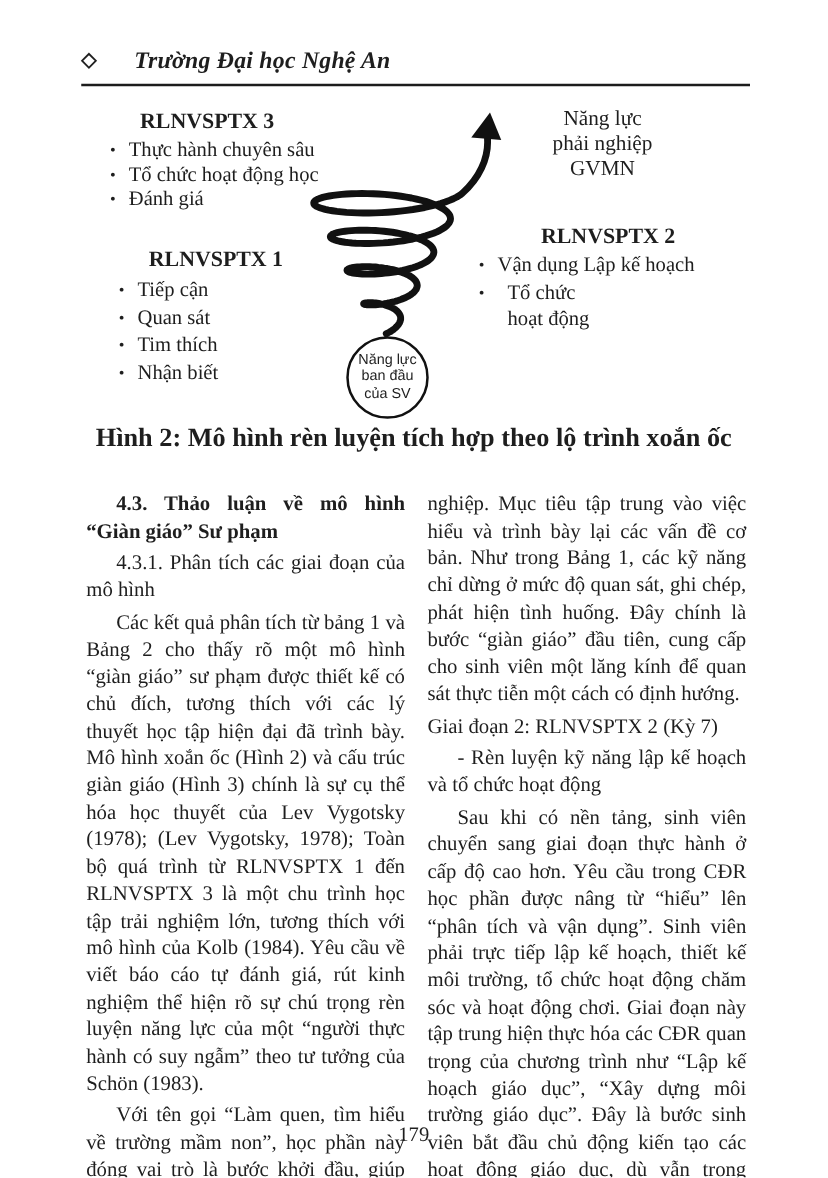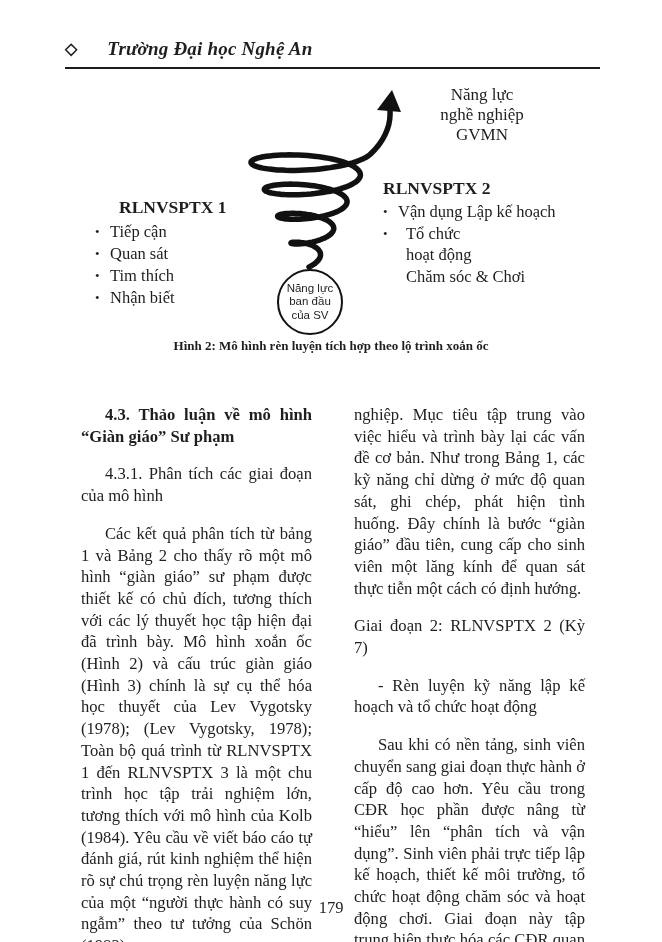--- a/index.html
+++ b/index.html
@@ -15,45 +15,45 @@
     display:flex; align-items:center;
   }
   .diamond { font-size:16px; font-weight:bold; line-height:1; margin-right:30px; }
   .header-title { font-size:19px; font-weight:bold; font-style:italic; letter-spacing:.2px; }
 
   
   .figure { position:absolute; left:0; top:85px; width:662px; height:253px; font-size:16.5px; }
   .figure svg { position:absolute; left:0; top:0; pointer-events:none; }
   .fig-block { position:absolute; }
   .fig-title { font-weight:bold; font-size:17.5px; margin:0 0 3px 24px; }
-  .fig-title.center { margin:0 0 2px 0; }
+  .fig-title.center { margin:0 0 2px 0; text-align:center; }
   .fig-li { position:relative; padding-left:15px; line-height:19.5px; }
   .s1 .fig-li { line-height:22px; }
   .fig-li::before { content:"•"; position:absolute; left:0; top:0; font-size:13px; }
   .s2-row { position:relative; padding-left:15px; line-height:21.5px; }
   .s2-row::before { content:"•"; position:absolute; left:0; top:0; font-size:13px; }
   .s2-centerlines { line-height:21.5px; padding-left:8px; }
   .outcome { text-align:center; line-height:20px; font-size:17px; }
   .start-circle {
     position:absolute; left:277px; top:184px; width:62px; height:62px;
     border:2.5px solid #111; border-radius:50%; background:#fff;
     display:flex; flex-direction:column; align-items:center; justify-content:center;
     font-family:"Liberation Sans", sans-serif; font-size:11.5px; line-height:13.5px;
     text-align:center;
   }
   .caption { position:absolute; left:0; top:338px; width:662px; text-align:center;
-    font-weight:bold; font-size:13px; margin:0; }
+    font-weight:bold; font-size:21px; margin:0; }
 
   
   .columns {
     position:absolute; left:65px; top:388px; width:536px;
     display:flex; gap:10px;
   }
   .col { width:263px; font-size:16.6px; line-height:21.7px; text-align:justify; }
-  .col p { margin:16px; }
+  .col p { margin:4px; }
   .ind { text-indent:24px; }
   .bold { font-weight:bold; }
   .ital { }
 
   
   .pagenum { position:absolute; left:0; top:898px; width:662px; text-align:center;
     font-size:16.5px; margin:0; }
 </style>
 </head>
 <body>
@@ -65,35 +65,40 @@
     <span class="header-title">Trường Đại học Nghệ An</span>
   </div>
 
   <div class="figure">
 
     <svg width="662" height="253" viewBox="0 0 662 253">
       <path id="spiral-path" fill="none" stroke="#111" stroke-width="5.5" stroke-linecap="round" stroke-linejoin="round" d="M309.0 182.0 L309.7 181.7 L310.4 181.3 L311.1 180.9 L311.8 180.5 L312.6 180.1 L313.3 179.6 L314.0 179.1 L314.8 178.6 L315.5 178.0 L316.2 177.4 L316.8 176.8 L317.4 176.2 L318.0 175.5 L318.6 174.9 L319.0 174.2 L319.5 173.5 L319.8 172.8 L320.1 172.0 L320.3 171.3 L320.5 170.6 L320.5 169.8 L320.5 169.1 L320.4 168.3 L320.2 167.6 L319.9 166.9 L319.5 166.2 L319.1 165.5 L318.5 164.8 L317.9 164.1 L317.2 163.5 L316.4 162.8 L315.6 162.2 L314.6 161.7 L313.6 161.1 L312.6 160.6 L311.5 160.1 L310.3 159.7 L309.1 159.3 L307.9 158.9 L306.7 158.6 L305.4 158.3 L304.1 158.0 L302.9 157.8 L301.7 157.6 L300.4 157.4 L299.3 157.3 L298.1 157.2 L297.0 157.2 L296.0 157.2 L295.1 157.2 L294.2 157.2 L293.4 157.3 L292.7 157.3 L292.1 157.4 L291.6 157.5 L291.3 157.7 L291.0 157.8 L290.9 157.9 L290.9 158.1 L291.0 158.2 L291.3 158.4 L291.6 158.5 L292.2 158.6 L292.8 158.7 L293.6 158.8 L294.4 158.9 L295.4 158.9 L296.6 158.9 L297.8 158.9 L299.1 158.9 L300.5 158.8 L302.0 158.7 L303.6 158.5 L305.2 158.3 L306.9 158.1 L308.7 157.8 L310.4 157.4 L312.2 157.1 L314.0 156.6 L315.8 156.2 L317.6 155.7 L319.3 155.1 L321.0 154.5 L322.6 153.8 L324.2 153.2 L325.7 152.4 L327.1 151.7 L328.4 150.9 L329.5 150.0 L330.6 149.2 L331.5 148.3 L332.2 147.4 L332.9 146.5 L333.3 145.5 L333.6 144.6 L333.8 143.6 L333.7 142.7 L333.5 141.7 L333.1 140.8 L332.6 139.8 L331.8 138.9 L330.9 138.0 L329.9 137.1 L328.7 136.3 L327.3 135.4 L325.8 134.6 L324.1 133.9 L322.3 133.2 L320.4 132.5 L318.4 131.9 L316.3 131.3 L314.2 130.7 L311.9 130.3 L309.7 129.8 L307.3 129.5 L305.0 129.1 L302.7 128.9 L300.4 128.6 L298.1 128.5 L295.8 128.4 L293.7 128.3 L291.6 128.3 L289.6 128.4 L287.7 128.5 L285.9 128.6 L284.3 128.8 L282.8 129.0 L281.5 129.2 L280.4 129.5 L279.4 129.8 L278.6 130.1 L278.1 130.5 L277.7 130.8 L277.6 131.2 L277.7 131.5 L278.0 131.9 L278.5 132.2 L279.2 132.6 L280.1 132.9 L281.3 133.2 L282.6 133.4 L284.2 133.7 L285.9 133.9 L287.8 134.0 L289.9 134.2 L292.1 134.2 L294.5 134.3 L297.0 134.2 L299.6 134.2 L302.3 134.0 L305.1 133.8 L307.9 133.5 L310.8 133.2 L313.7 132.8 L316.5 132.4 L319.4 131.9 L322.2 131.3 L324.9 130.6 L327.6 129.9 L330.2 129.2 L332.6 128.4 L334.9 127.5 L337.1 126.6 L339.0 125.6 L340.8 124.6 L342.4 123.6 L343.8 122.5 L344.9 121.4 L345.8 120.3 L346.5 119.1 L346.9 118.0 L347.1 116.8 L347.0 115.6 L346.6 114.5 L346.0 113.3 L345.1 112.2 L343.9 111.0 L342.5 109.9 L340.9 108.9 L339.0 107.8 L336.9 106.8 L334.6 105.9 L332.1 105.0 L329.5 104.1 L326.6 103.4 L323.6 102.6 L320.5 102.0 L317.3 101.4 L314.0 100.8 L310.6 100.4 L307.2 100.0 L303.8 99.7 L300.4 99.4 L297.0 99.3 L293.6 99.2 L290.4 99.1 L287.2 99.2 L284.2 99.3 L281.3 99.5 L278.6 99.7 L276.1 100.0 L273.7 100.3 L271.6 100.7 L269.8 101.1 L268.1 101.6 L266.8 102.1 L265.7 102.6 L265.0 103.2 L264.5 103.7 L264.3 104.3 L264.4 104.9 L264.8 105.4 L265.6 106.0 L266.6 106.5 L267.9 107.0 L269.6 107.5 L271.5 108.0 L273.7 108.4 L276.1 108.8 L278.8 109.1 L281.7 109.4 L284.8 109.6 L288.1 109.7 L291.6 109.8 L295.2 109.8 L299.0 109.7 L302.8 109.5 L306.7 109.3 L310.7 109.0 L314.7 108.6 L318.6 108.1 L322.6 107.6 L326.4 106.9 L330.2 106.2 L333.8 105.4 L337.3 104.6 L340.7 103.6 L343.8 102.6 L346.8 101.6 L349.5 100.5 L351.9 99.3 L354.0 98.0 L355.9 96.8 L357.5 95.5 L358.7 94.1 L359.6 92.8 L360.2 91.4 L360.4 90.0 L360.2 88.6 L359.8 87.3 L358.9 85.9 L357.7 84.5 L356.2 83.2 L354.4 81.9 L352.2 80.7 L349.7 79.4 L346.9 78.3 L343.8 77.2 L340.5 76.1 L337.0 75.2 L333.2 74.3 L329.2 73.4 L325.1 72.7 L320.8 72.0 L316.5 71.4 L312.0 70.9 L307.5 70.5 L303.0 70.2 L298.5 70.0 L294.0 69.9 L289.6 69.8 L285.3 69.9 L281.2 70.0 L277.2 70.2 L273.4 70.5 L269.8 70.9 L266.5 71.3 L263.4 71.8 L260.7 72.3 L258.2 72.9 L256.1 73.6 L254.3 74.3 L252.9 75.0 L251.9 75.8 L251.2 76.5 L251.0 77.3 L251.1 78.1 L251.6 78.9 L252.6 79.7 L253.9 80.4 L255.6 81.2 L257.7 81.8 L260.1 82.5 L262.9 83.1 L266.0 83.6 L269.5 84.1 L273.2 84.5 L277.2 84.9 L281.4 85.1 L285.8 85.3 L290.5 85.4 L295.3 85.4 L300.2 85.3 L305.2 85.1 L310.2 84.8 L315.3 84.4 L320.3 83.9 L325.3 83.3 L330.3 82.6 L335.1 81.8 L339.7 81.0 L344.2 80.0 L348.4 79.0 L352.5 77.8 L356.2 76.6 L359.6 75.3 L362.7 74.0 L365.5 72.6 L367.9 71.1 L369.9 69.6 C 383 58 391 42 390 26"></path>
       <polygon points="392,5 377,25 401,27" fill="#111"></polygon>
     </svg>
 
+    <div class="fig-block" style="left:88px; top:1px; width:195px;">
+      <p class="fig-title">RLNVSPTX 3</p>
+      <div class="fig-li">Thực hành chuyên sâu</div>
+      <div class="fig-li">Tổ chức hoạt động học</div>
+      <div class="fig-li">Đánh giá</div>
+    </div>
 
     <div class="fig-block outcome" style="left:398px; top:0; width:168px;">
       <div>Năng lực</div>
-      <div>nghề nghiệp</div>
+      <div>phải nghiệp</div>
       <div>GVMN</div>
     </div>
 
     <div class="fig-block" style="left:383px; top:93px; width:207px;">
       <p class="fig-title center">RLNVSPTX 2</p>
       <div class="s2-row">Vận dụng Lập kế hoạch</div>
       <div class="s2-row">
         <div class="s2-centerlines">
           <div>Tổ chức</div>
           <div>hoạt động</div>
-          <div>Chăm sóc &amp; Chơi</div>
         </div>
       </div>
     </div>
 
     <div class="fig-block s1" style="left:95px; top:112px; width:170px;">
       <p class="fig-title">RLNVSPTX 1</p>
       <div class="fig-li">Tiếp cận</div>
       <div class="fig-li">Quan sát</div>
       <div class="fig-li">Tim thích</div>
       <div class="fig-li">Nhận biết</div>

